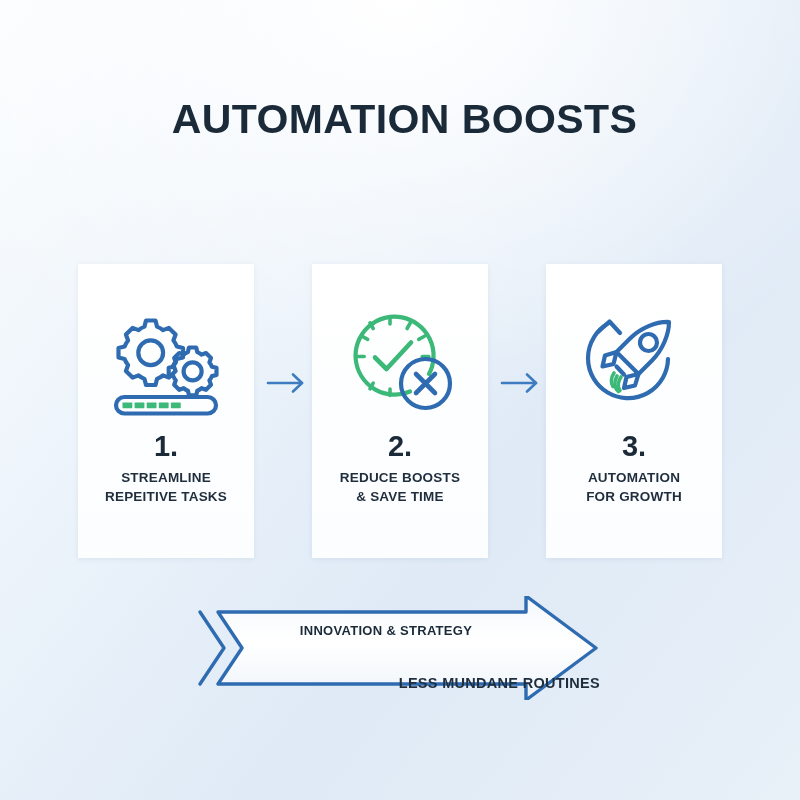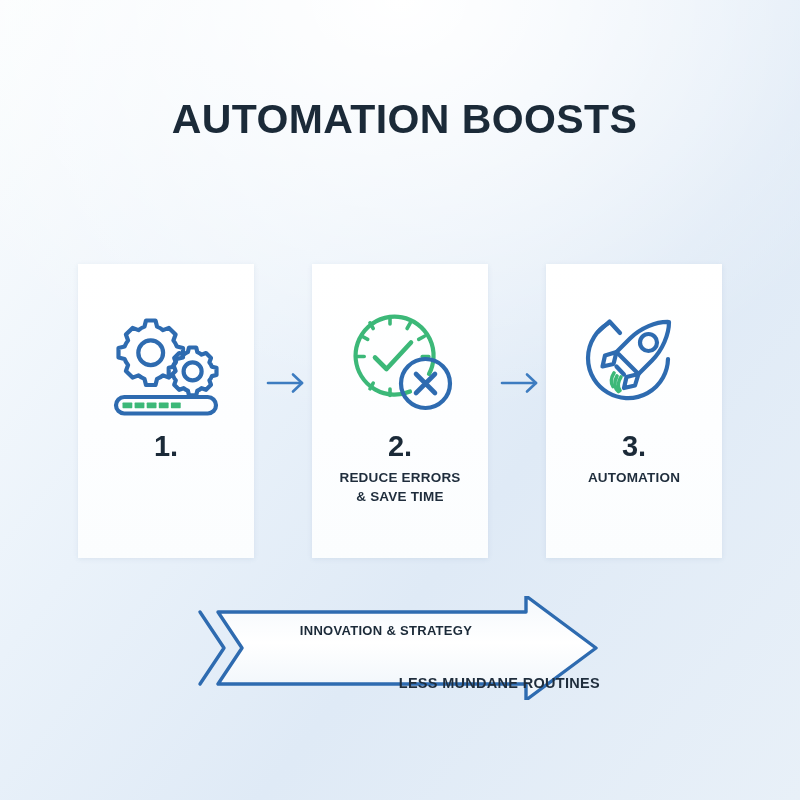--- a/index.html
+++ b/index.html
@@ -172,20 +172,24 @@
           <g stroke="none" fill="#3cb878">
             <rect x="16.5" y="98.6" width="9.8" height="5.6" rx="0.6"></rect>
             <rect x="28.6" y="98.6" width="9.8" height="5.6" rx="0.6"></rect>
             <rect x="40.7" y="98.6" width="9.8" height="5.6" rx="0.6"></rect>
             <rect x="52.8" y="98.6" width="9.8" height="5.6" rx="0.6"></rect>
             <rect x="64.9" y="98.6" width="9.8" height="5.6" rx="0.6"></rect>
           </g>
         </svg>
       </div>
       <div class="card-number">1.</div>
+      <div class="card-label">
+        <span>STREAMLINE</span>
+        <span>REPEITIVE TASKS</span>
+      </div>
     </div>
 
     <div class="card card-2">
       <div class="card-icon">
         <svg width="112" height="112" viewBox="0 0 112 112" fill="none" stroke-width="4.2" stroke-linecap="round" stroke-linejoin="round">
 
           <path d="M85 70 A39 39 0 1 0 66 87.5" stroke="#3cb878"></path>
 
           <g stroke="#3cb878" stroke-width="3.6">
             <line x1="46" y1="13.5" x2="46" y2="20"></line>
@@ -200,21 +204,21 @@
           </g>
 
           <path d="M31 53.5 L42.5 65 L67 38.5" stroke="#3cb878" stroke-width="4.6"></path>
 
           <circle cx="81.5" cy="79.5" r="24.5" stroke="#2e6bb0"></circle>
           <path d="M72 70 L91 89 M91 70 L72 89" stroke="#2e6bb0" stroke-width="4.6"></path>
         </svg>
       </div>
       <div class="card-number">2.</div>
       <div class="card-label">
-        <span>REDUCE ERRORS</span>
+        <span>REDUCE BOOSTS</span>
         <span>&amp; SAVE TIME</span>
       </div>
     </div>
 
     <div class="card card-3">
       <div class="card-icon">
         <svg width="112" height="112" viewBox="0 0 112 112" fill="none" stroke-width="4.2" stroke-linecap="round" stroke-linejoin="round">
 
           <path d="M30 19.5 A40 40 0 1 0 90 55" stroke="#2e6bb0"></path>
           <path d="M20 28 L31.5 17.5 L42 29" stroke="#2e6bb0"></path>
@@ -233,20 +237,21 @@
           <g stroke="#3cb878" stroke-width="3.6">
             <path d="M36 69 C33 73.5 32.5 79 35 82.5"></path>
             <path d="M43 73 C40 77.5 39.5 83 42 86.5"></path>
             <path d="M39 72 C35.5 78 36.5 84.5 40.5 87.5"></path>
           </g>
         </svg>
       </div>
       <div class="card-number">3.</div>
       <div class="card-label">
         <span>AUTOMATION</span>
+        <span>FOR GROWTH</span>
       </div>
     </div>
   </div>
 
   <div class="connector connector-1">
     <svg width="44" height="24" viewBox="0 0 44 24" fill="none" stroke="#3d7cc0" stroke-width="2.6" stroke-linecap="round" stroke-linejoin="round">
       <line x1="2" y1="12" x2="36" y2="12"></line>
       <path d="M27 3.5 L36 12 L27 20.5"></path>
     </svg>
   </div>

